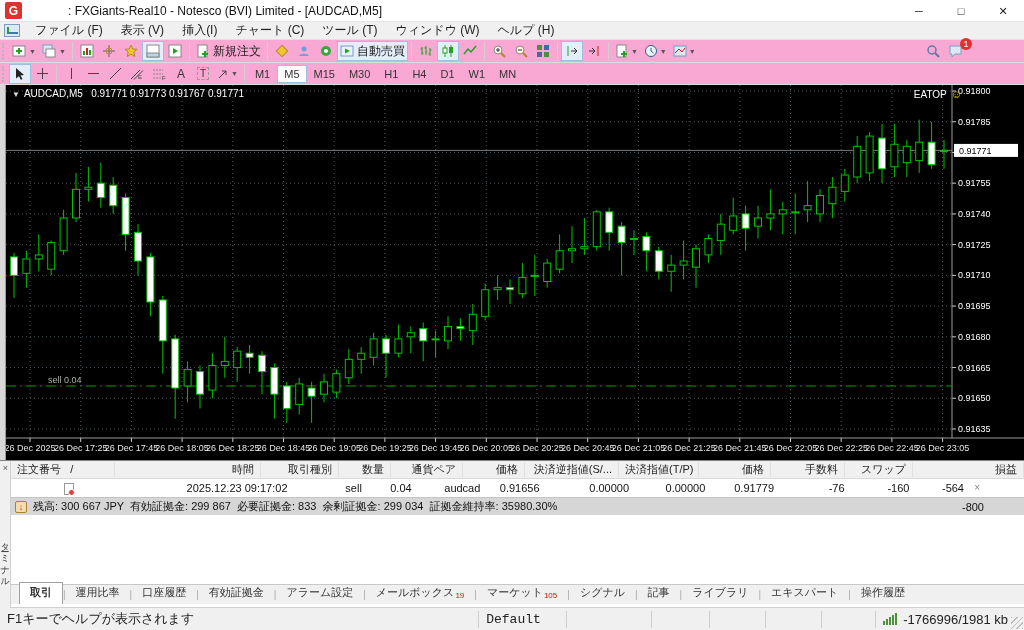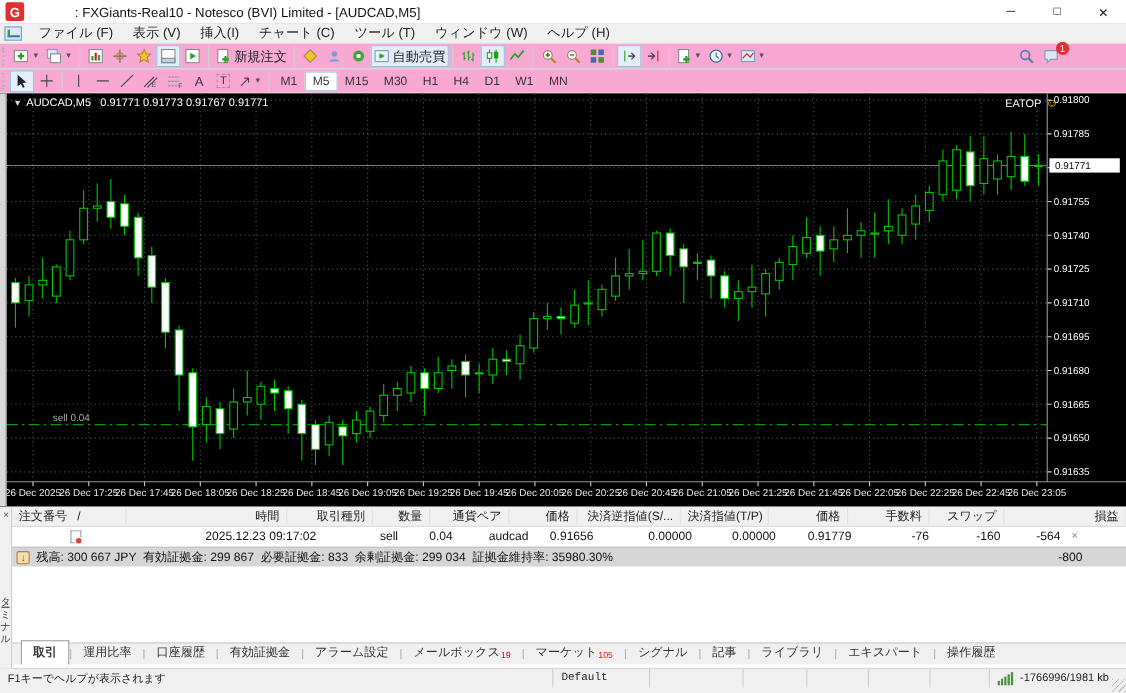--- a/index.html
+++ b/index.html
@@ -74,21 +74,21 @@
   .bal-text { font-size:11px; color:#111; white-space:pre; }
   .bal-profit { position:absolute; right:40px; font-size:11px; color:#111; }
   .term-space { height:69px; background:#fff; }
   .tabsrow { display:flex; height:20px; background:#f0f0f0; border-top:1px solid #c8c8c8; align-items:flex-end; padding-left:8px;}
   .tab { font-size:11px; color:#333; padding:3px 10px 4px 10px; position:relative; display:flex; align-items:flex-start;}
   .tab.active { background:#fff; border:1px solid #a0a0a0; border-bottom:none; font-weight:bold; padding-top:2px;}
   .tab-sep { color:#aaa; align-self:center; font-size:10px; }
   .tab-badge { color:#e01010; font-size:8px; margin-left:1px; margin-top:6px;}
 
   
-  .statusbar { height:23px; background:#f0f0f0; border-top:1px solid #d0d0d0; display:flex; align-items:flex-start; font-size:10px; color:#222;}
+  .statusbar { height:23px; background:#f0f0f0; border-top:1px solid #d0d0d0; display:flex; align-items:center; font-size:13px; color:#222;}
   .sb-cell { height:17px; display:flex; align-items:center; padding:0 7px; border-right:1px solid #cfcfcf;}
   .sb-help { flex:1; }
   .sb-default { width:88px;font-family:Liberation Mono, monospace; }
   .sb-e1{width:85px;} .sb-e2{width:58px;} .sb-e3{width:56px;} .sb-e4{width:56px;} .sb-e5{width:54px;}
   .sb-net { border-right:none; margin-left:auto; display:flex; align-items:center; padding-right:16px;}
   .net-bars { display:flex; align-items:flex-end; margin-right:5px; }
   .net-bars i { display:block; width:2px; margin-right:1px; background:#4e8f3a; }
   .grip-corner { position:absolute; right:1px; bottom:1px; width:12px; height:12px;
     background:repeating-linear-gradient(135deg,#bdbdbd 0 1px,transparent 1px 4px);}
   svg text { font-family:"Liberation Sans",sans-serif; }

